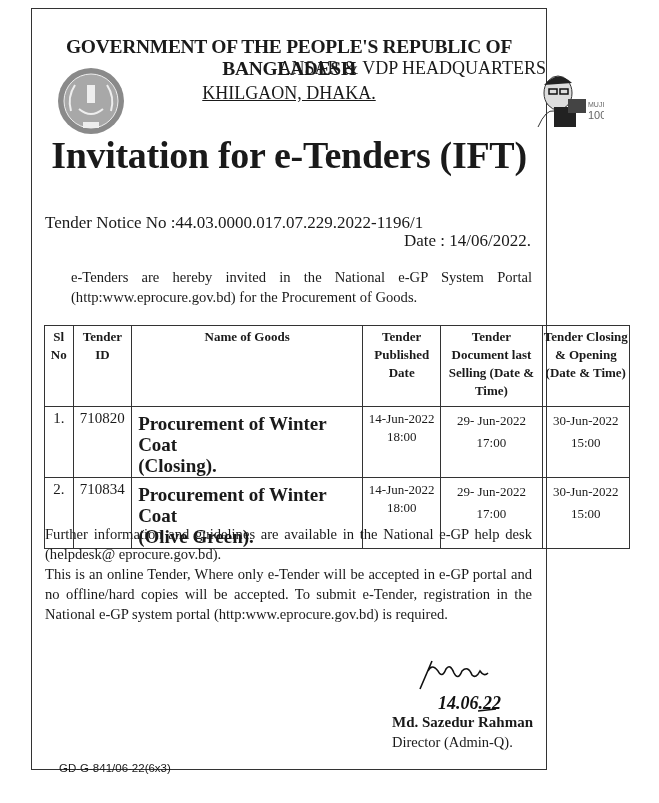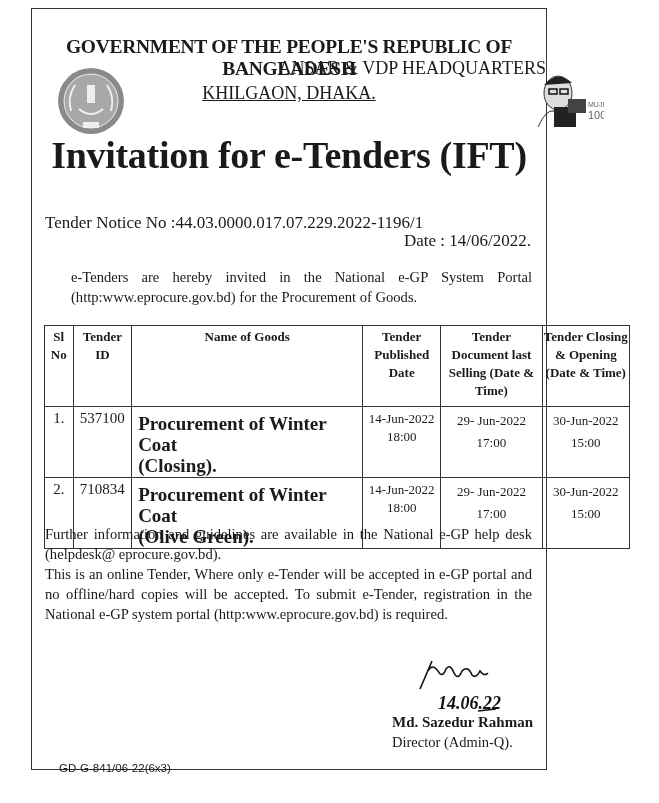--- a/index.html
+++ b/index.html
@@ -84,21 +84,21 @@
         <th style="width:56px">Tender ID</th>
         <th>Name of Goods</th>
         <th style="width:76px">Tender Published Date</th>
         <th style="width:100px">Tender Document last Selling (Date &amp; Time)</th>
         <th style="width:86px">Tender Closing &amp; Opening (Date &amp; Time)</th>
       </tr>
     </thead>
     <tbody>
       <tr>
         <td class="sl">1.</td>
-        <td class="id">537100</td>
+        <td class="id">710820</td>
         <td class="goods">
             <div>Procurement of Winter Coat</div>
             <div>(Closing).</div>
           </td>
         <td class="dt">
             <div>14-Jun-2022</div>
             <div>18:00</div>
           </td>
         <td class="dt2">
             <div>29- Jun-2022</div>

